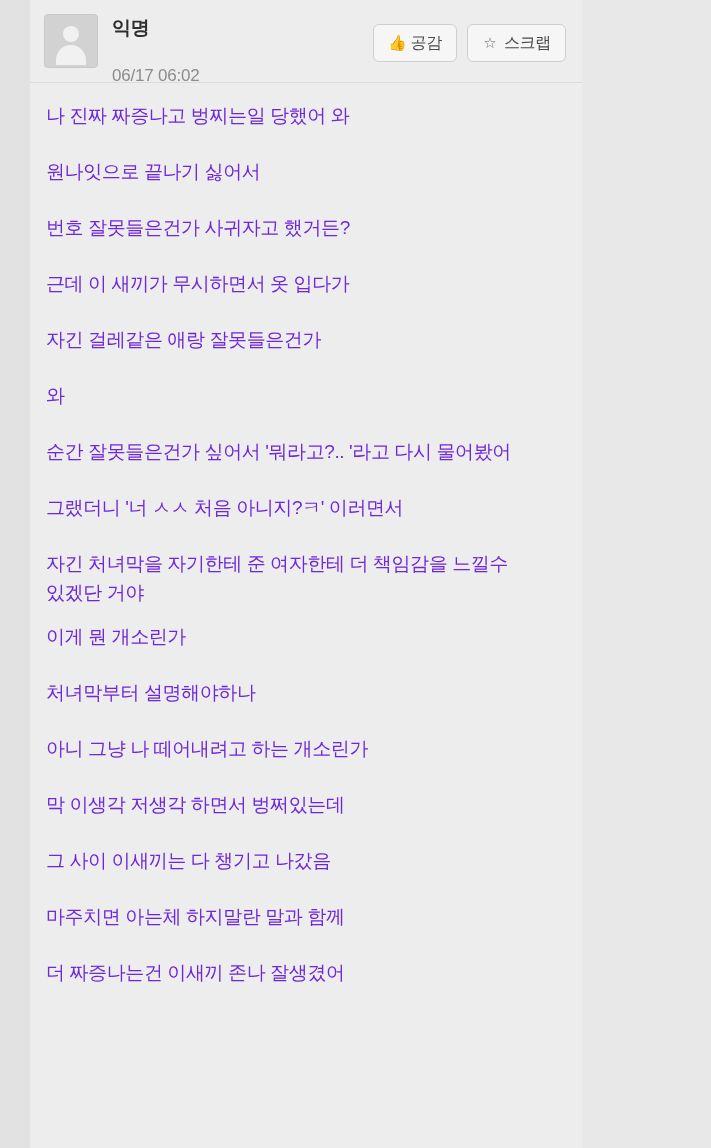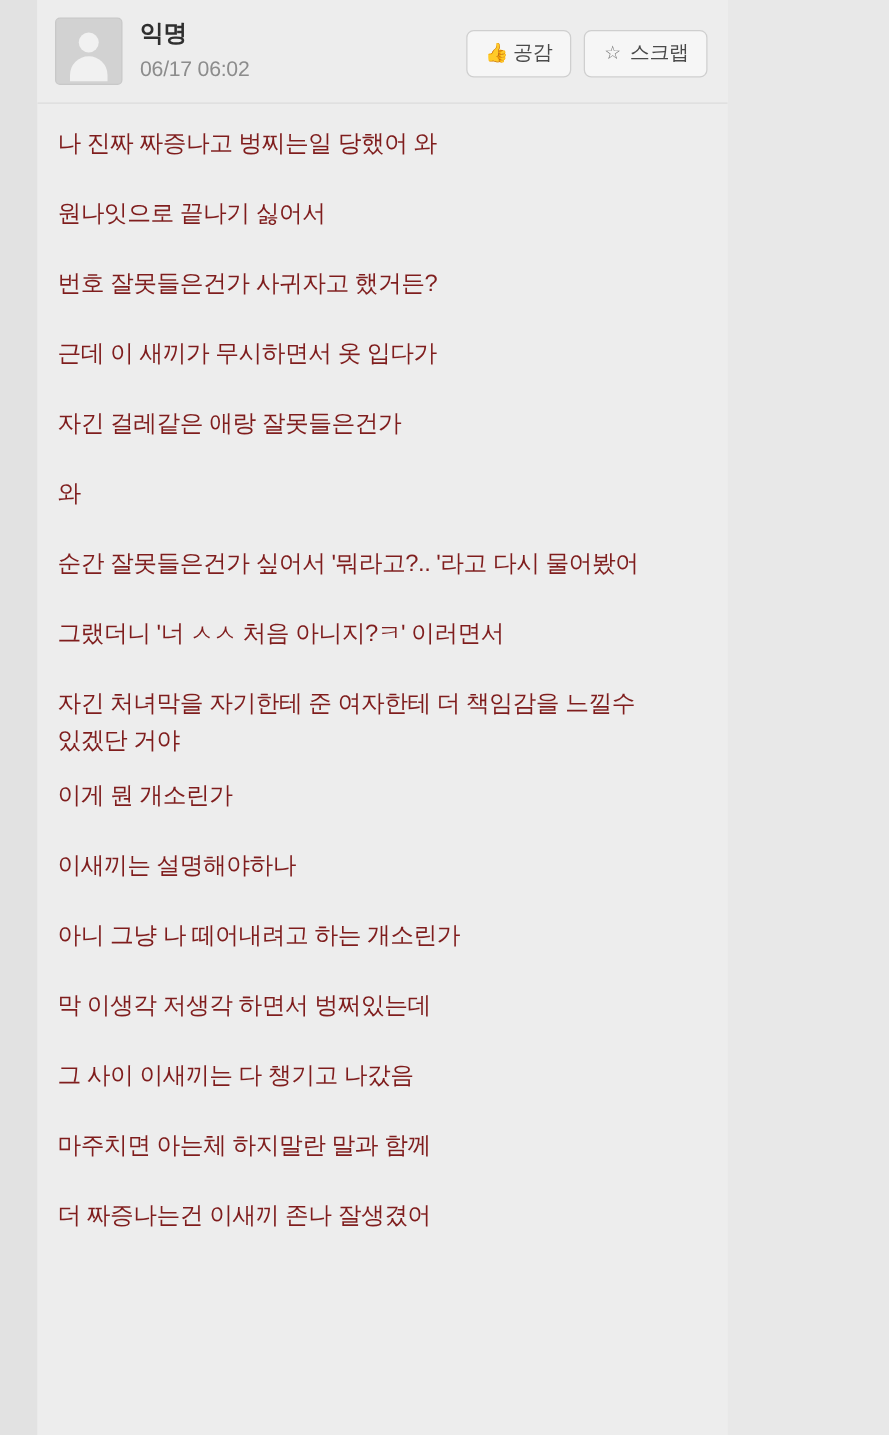--- a/index.html
+++ b/index.html
@@ -88,21 +88,21 @@
     font-size: 19px;
     font-weight: bold;
     color: #2f2f2f;
     line-height: 24px;
     letter-spacing: -0.3px;
   }
   .post-date {
     font-size: 17px;
     color: #8c8c8c;
     line-height: 24px;
-    margin-top: 4px;
+    margin-top: 24px;
     letter-spacing: -0.2px;
   }
   .header-actions {
     display: flex;
     align-items: center;
     gap: 10px;
     padding-top: 10px;
     flex: 0 0 auto;
   }
   .action-btn {
@@ -127,21 +127,21 @@
     font-size: 15px;
     color: #6e6e6e;
     text-align: center;
   }
   .post-body {
     padding: 18px 18px 0 16px;
   }
   .para {
     font-size: 19px;
     line-height: 29px;
-    color: #7f1d1d;
+    color: #6d28d9;
     margin: 0 0 27px 0;
     letter-spacing: -0.4px;
     word-break: keep-all;
   }
   .para.wrap {
     margin-bottom: 15px;
   }
 </style>
 </head>
 <body>
@@ -175,21 +175,21 @@
       <p class="para">나 진짜 짜증나고 벙찌는일 당했어 와</p>
       <p class="para">원나잇으로 끝나기 싫어서</p>
       <p class="para">번호 잘못들은건가 사귀자고 했거든?</p>
       <p class="para">근데 이 새끼가 무시하면서 옷 입다가</p>
       <p class="para">자긴 걸레같은 애랑 잘못들은건가</p>
       <p class="para">와</p>
       <p class="para">순간 잘못들은건가 싶어서 '뭐라고?.. '라고 다시 물어봤어</p>
       <p class="para">그랬더니 '너 ㅅㅅ 처음 아니지?ㅋ' 이러면서</p>
       <p class="para wrap">자긴 처녀막을 자기한테 준 여자한테 더 책임감을 느낄수 있겠단 거야</p>
       <p class="para">이게 뭔 개소린가</p>
-      <p class="para">이새끼는 설명해야하나</p>
+      <p class="para">처녀막부터 설명해야하나</p>
       <p class="para">아니 그냥 나 떼어내려고 하는 개소린가</p>
       <p class="para">막 이생각 저생각 하면서 벙쩌있는데</p>
       <p class="para">그 사이 이새끼는 다 챙기고 나갔음</p>
       <p class="para">마주치면 아는체 하지말란 말과 함께</p>
       <p class="para">더 짜증나는건 이새끼 존나 잘생겼어</p>
     </div>
 
   </div>
 </div>
 

